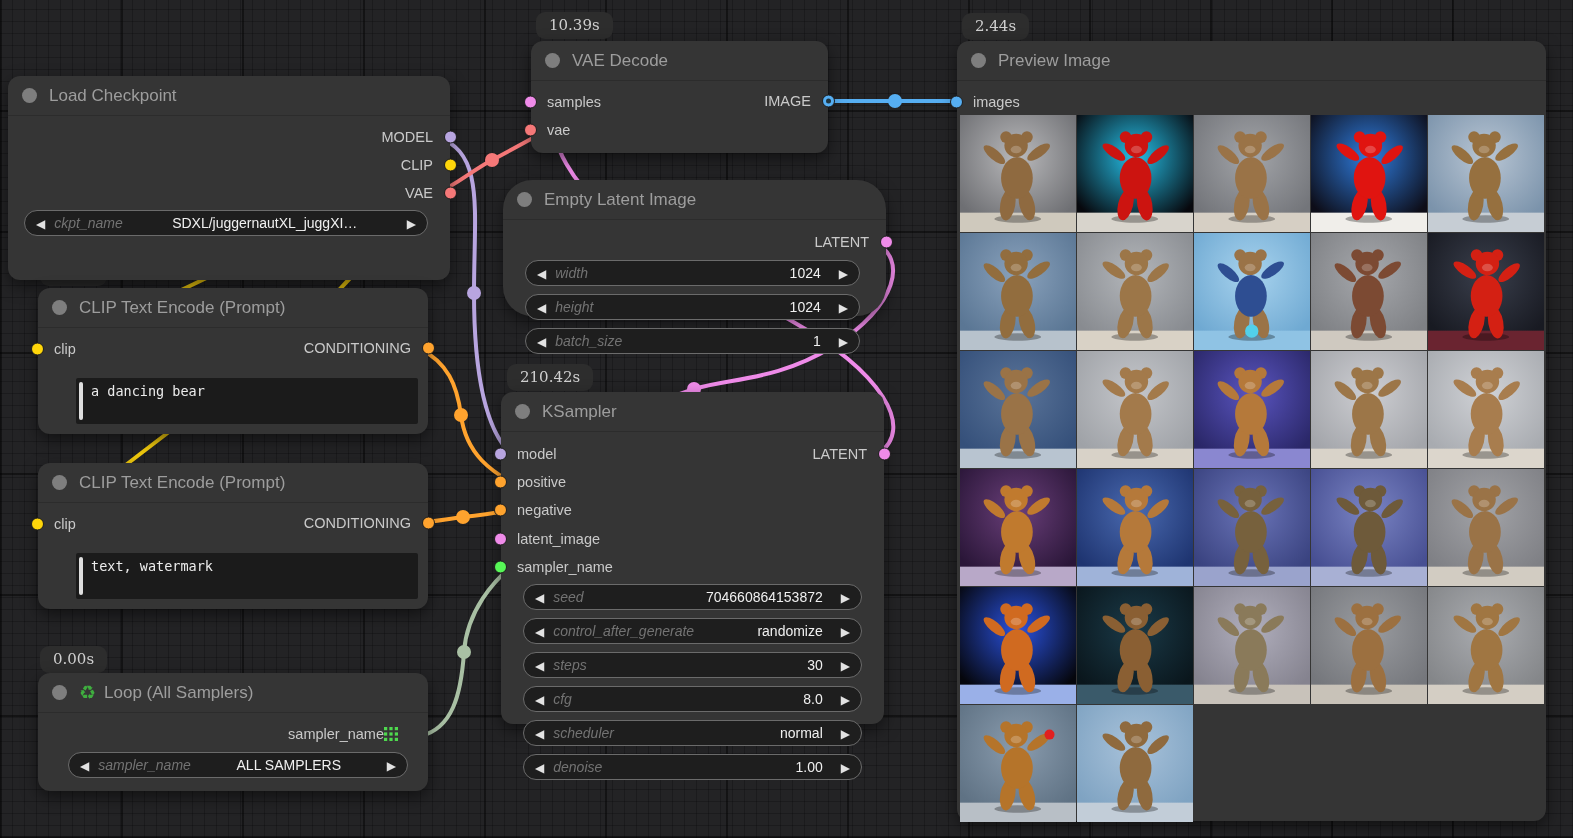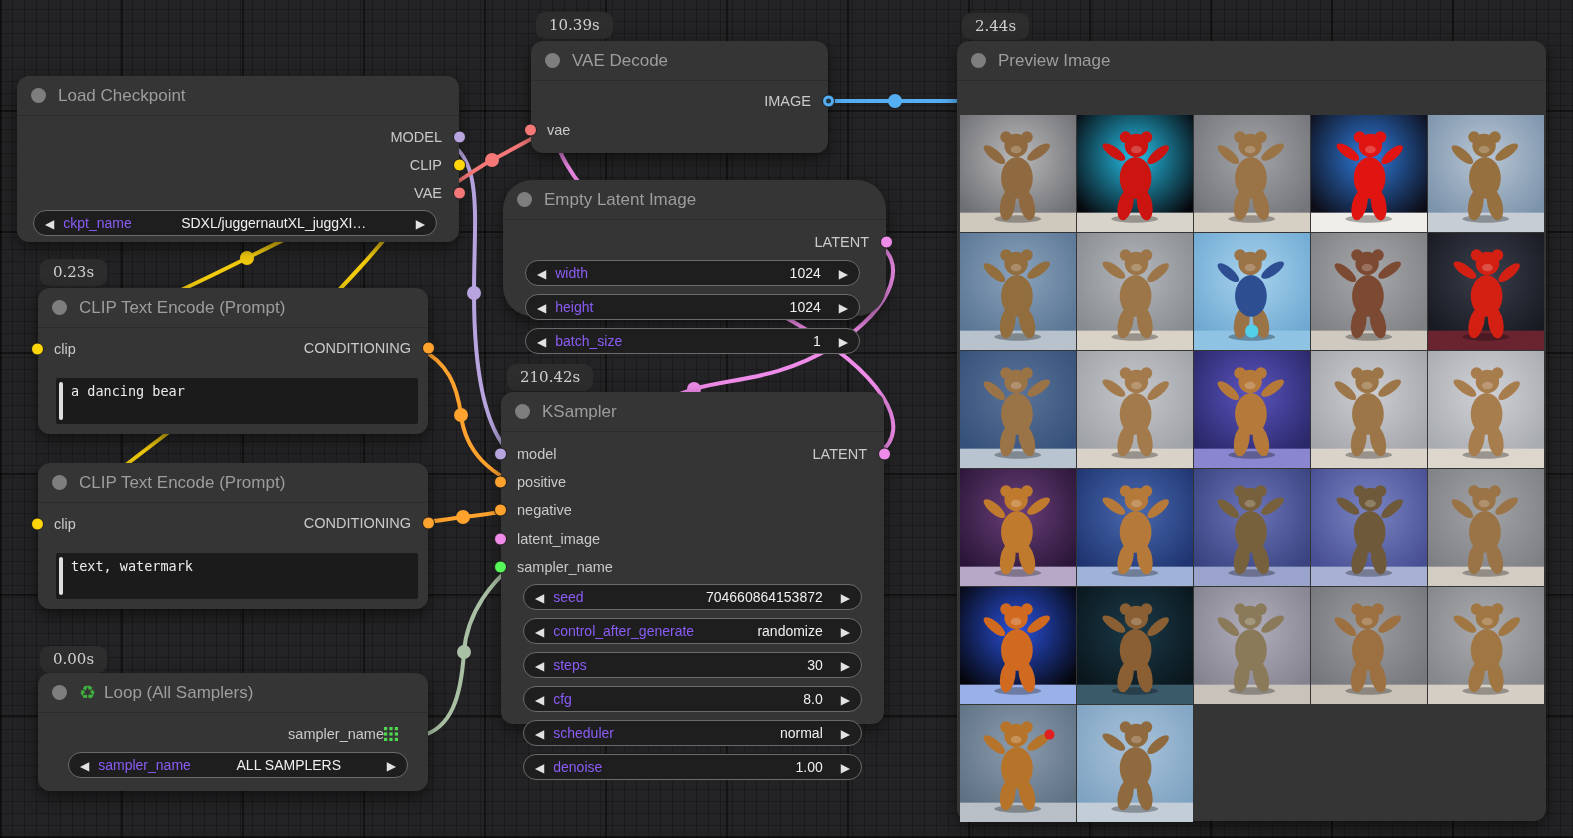--- a/index.html
+++ b/index.html
@@ -52,28 +52,28 @@
   .grid-icon { position:absolute; right:10px; top:50%; transform:translateY(-50%); }
 
   .wpill {
     position:absolute; height:26px; border-radius:13px;
     background:#1e1e1e; border:1px solid #6b6b6b;
     display:flex; align-items:center; padding:0 11px; gap:9px;
     color:#c4c4c4; font-size:14px; white-space:nowrap;
   }
   .arrow-left::before { content:"\25C0"; color:#e2e2e2; font-size:12px; }
   .arrow-right::before { content:"\25B6"; color:#e2e2e2; font-size:12px; }
-  .wpill .wlbl { color:#8b5cf6; }
+  .wpill .wlbl { color:#737373;font-style:italic; }
   .wpill .wval { color:#f0f0f0; margin-left:auto; }
   .wpill .wval.center { margin:0 auto; }
 
   .txtbox {
     position:absolute; background:#1b1b1b; border-radius:2px;
     font-family:"DejaVu Sans Mono", monospace; font-size:13.5px; color:#ececec;
-    padding:5px 8px 5px 15px; overflow:hidden;
+    padding:5px 8px 5px 15px; overflow:hidden;margin-left:20px;
   }
   .txtbox::before {
     content:""; position:absolute; left:3px; top:4px; bottom:4px; width:4px;
     background:#dedede; border-radius:2px;
   }
 
   #image-grid {
     position:absolute; left:3px; top:74px;
     display:grid; grid-template-columns:repeat(5,116px); grid-auto-rows:117px; gap:1px;
   }
@@ -104,21 +104,21 @@
       <path d="M421,736 C452,728 461,696 464,652 C467,610 495,580 511,567" stroke="#a9c0a4" stroke-width="4" fill="none" stroke-linecap="round"></path>
       <circle cx="464" cy="652" r="7" fill="#a9c0a4"></circle>
     </svg>
 
   <div class="badge" style="left:536px;top:12px;">10.39s</div>
   <div class="badge" style="left:962px;top:13px;">2.44s</div>
   <div class="badge" style="left:40px;top:259px;">0.23s</div>
   <div class="badge" style="left:507px;top:364px;">210.42s</div>
   <div class="badge" style="left:40px;top:646px;">0.00s</div>
 
-  <div class="node" style="left:17px;top:76px;width:442px;height:166px;">
+  <div class="node" style="left:8px;top:76px;width:442px;height:204px;">
     <div class="nh">
       <span class="hdot"></span>
       <span class="ntitle">Load Checkpoint</span>
     </div>
     <div class="row out" style="top:47px;">
       <span class="slbl">MODEL</span>
       <span class="sdot" style="background: rgb(184, 165, 224);"></span>
     </div>
     <div class="row out" style="top:75px;">
       <span class="slbl">CLIP</span>
@@ -196,20 +196,24 @@
       <span class="wval center">ALL SAMPLERS</span>
       <span class="arrow-right"></span>
     </div>
   </div>
 
   <div class="node" style="left:531px;top:41px;width:297px;height:112px;">
     <div class="nh">
       <span class="hdot"></span>
       <span class="ntitle">VAE Decode</span>
     </div>
+    <div class="row in" style="top:47px;">
+      <span class="sdot" style="background: rgb(239, 139, 233);"></span>
+      <span class="slbl">samples</span>
+    </div>
     <div class="row in" style="top:75px;">
       <span class="sdot" style="background: rgb(245, 120, 120);"></span>
       <span class="slbl">vae</span>
     </div>
     <div class="row out" style="top:46px;">
       <span class="slbl">IMAGE</span>
       <span class="sdot ring" style="background: rgb(86, 174, 242);"></span>
     </div>
   </div>
 
@@ -307,20 +311,24 @@
       <span class="wlbl">denoise</span>
       <span class="wval">1.00</span>
       <span class="arrow-right" style="margin-left:9px;"></span>
     </div>
   </div>
 
   <div class="node" style="left:957px;top:41px;width:589px;height:780px;">
     <div class="nh">
       <span class="hdot"></span>
       <span class="ntitle">Preview Image</span>
+    </div>
+    <div class="row in" style="top:47px;">
+      <span class="sdot" style="background: rgb(86, 174, 242);"></span>
+      <span class="slbl">images</span>
     </div>
     <div id="image-grid">
         <div class="bear-cell" style="background: linear-gradient(to top, rgb(207, 201, 189) 0%, rgb(207, 201, 189) 16%, rgba(0, 0, 0, 0) 17%), radial-gradient(circle at 50% 36%, rgb(185, 185, 187) 0%, rgb(110, 111, 115) 78%);">
           <svg viewBox="0 0 100 120">
             <ellipse cx="50" cy="113" rx="28" ry="4.5" fill="rgba(0,0,0,.3)"></ellipse>
             <ellipse cx="22" cy="36" rx="16" ry="6" transform="rotate(40 22 36)" fill="#8f6a40"></ellipse>
             <ellipse cx="75" cy="33" rx="16" ry="6" transform="rotate(-35 75 33)" fill="#8f6a40"></ellipse>
             <ellipse cx="38" cy="96" rx="9" ry="19" transform="rotate(10 38 96)" fill="#8f6a40"></ellipse>
             <ellipse cx="61" cy="96" rx="9" ry="19" transform="rotate(-14 61 96)" fill="#8f6a40"></ellipse>
             <ellipse cx="49" cy="64" rx="19" ry="25" fill="#8f6a40"></ellipse>

